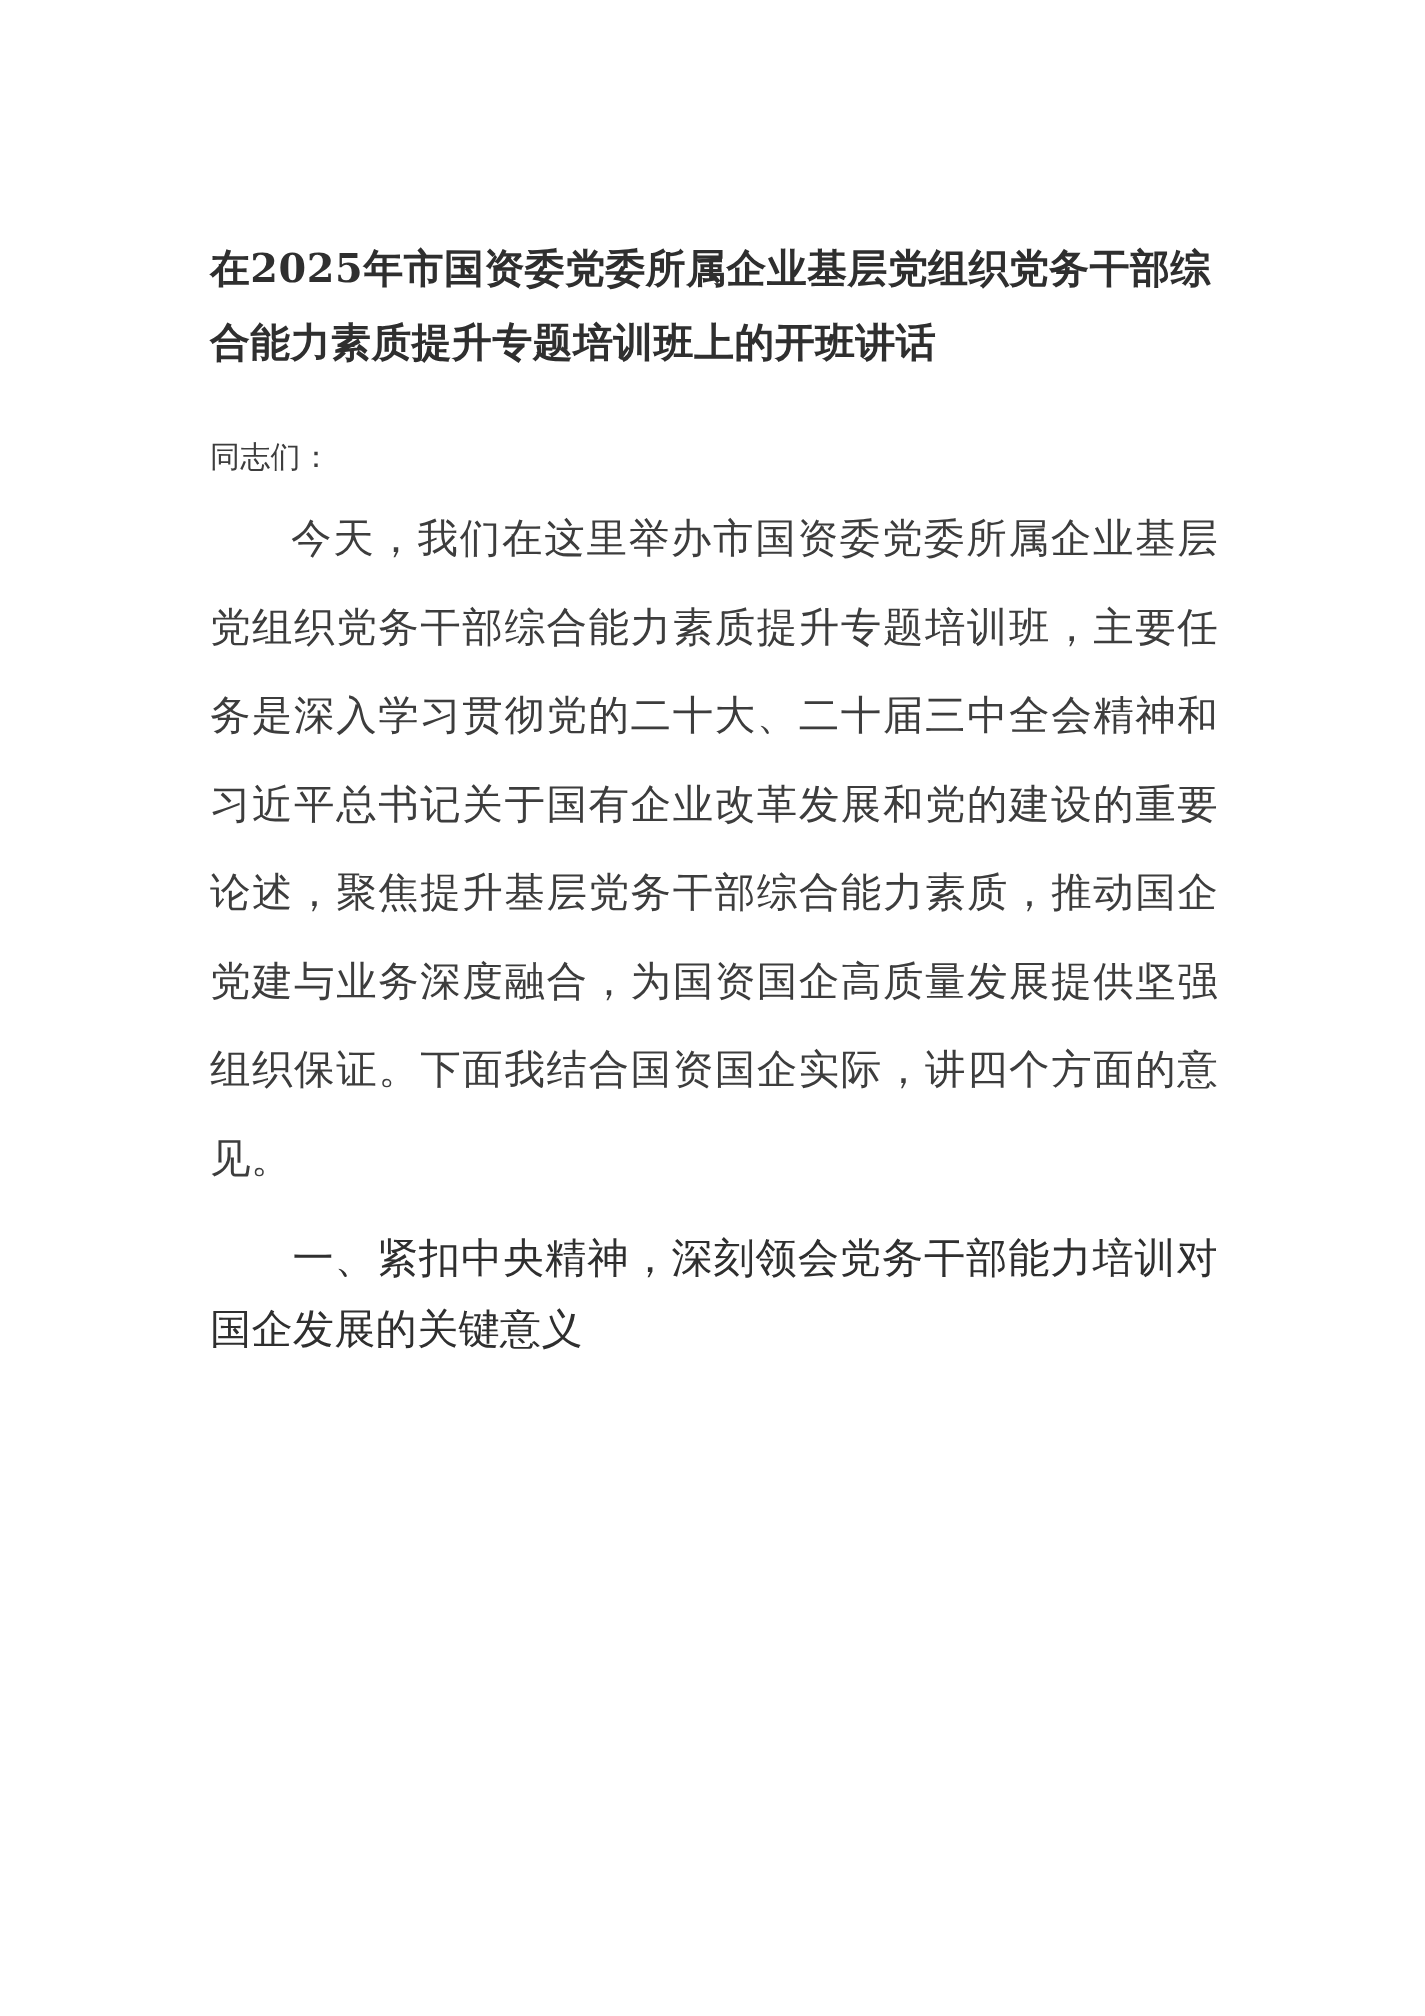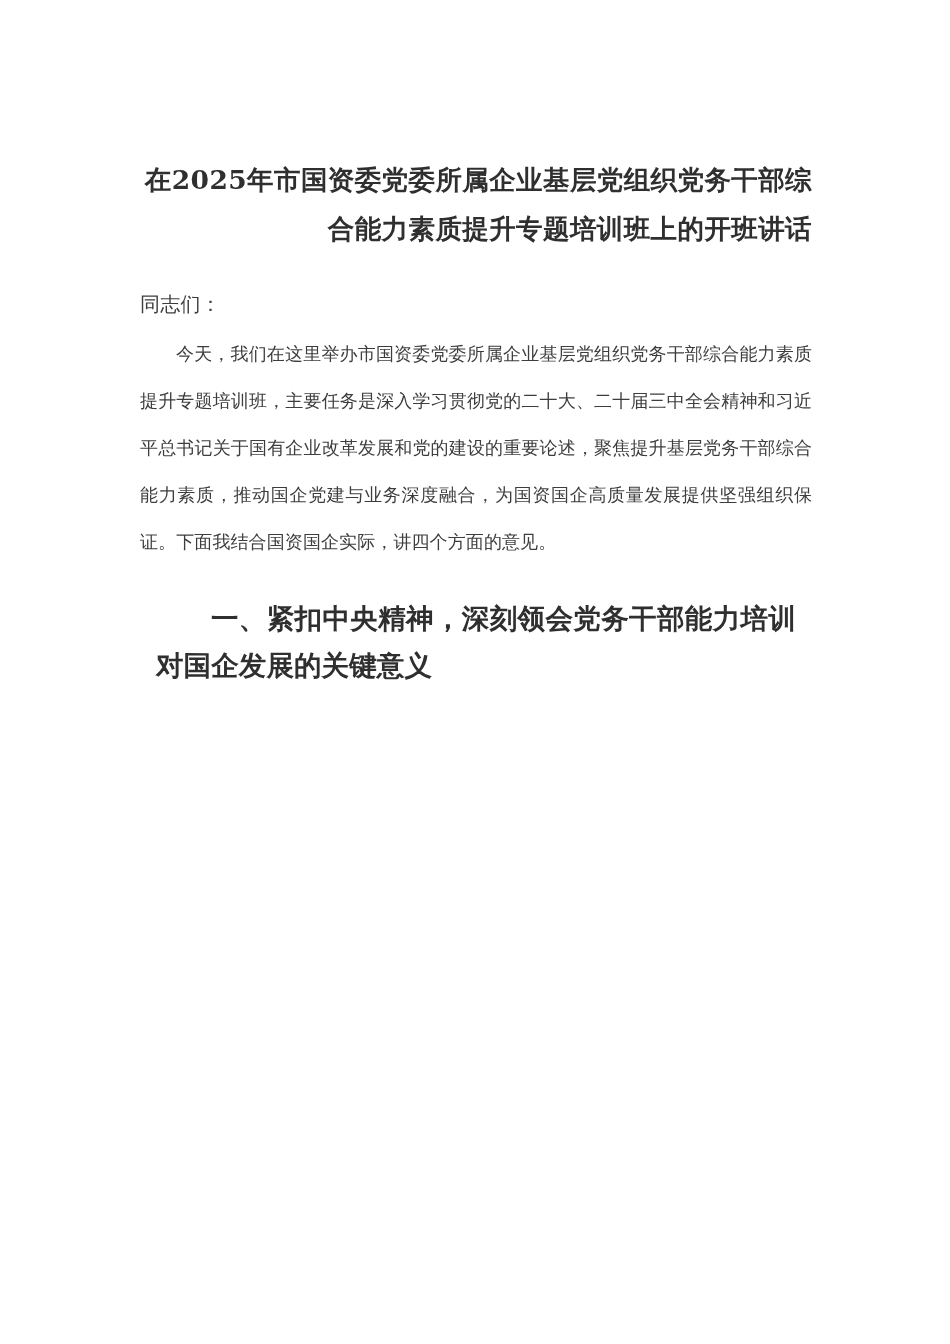--- a/index.html
+++ b/index.html
@@ -21,57 +21,57 @@
     background: #ffffff;
     box-sizing: border-box;
     padding: 155px 138px 0 140px;
     position: relative;
   }
 
   .doc-title {
     font-size: 26.5px;
     font-weight: bold;
     color: #2f2f2f;
-    text-align: right;
+    text-align: left;
     line-height: 49px;
     letter-spacing: 0.4px;
     margin: 0 0 18px 0;
     font-family: "DejaVu Serif", "Liberation Serif", serif;
   }
 
   .salutation {
     font-size: 20px;
     color: #3d3d3d;
     line-height: 47px;
     margin: 0 0 2px 0;
     letter-spacing: 0.2px;
     font-weight: normal;
   }
 
   .body-para {
-    font-size: 18px;
+    font-size: 27px;
     color: #3d3d3d;
-    line-height: 47px;
+    line-height: 59px;
     text-align: justify;
     text-justify: inter-ideograph;
     text-indent: 2em;
     margin: 0;
     letter-spacing: 0.1px;
     font-weight: normal;
   }
 
   .section-heading {
     font-size: 27.5px;
-    font-weight: bold;
+    font-weight: normal;
     color: #2f2f2f;
     line-height: 47px;
     text-align: justify;
     text-justify: inter-ideograph;
     text-indent: 2em;
-    margin: 16px;
+    margin: 0;
     letter-spacing: 0.1px;
   }
 
   .gap-sm { height: 10px; }
   .gap-md { height: 14px; }
 </style>
 </head>
 <body>
 
 <div class="page">

